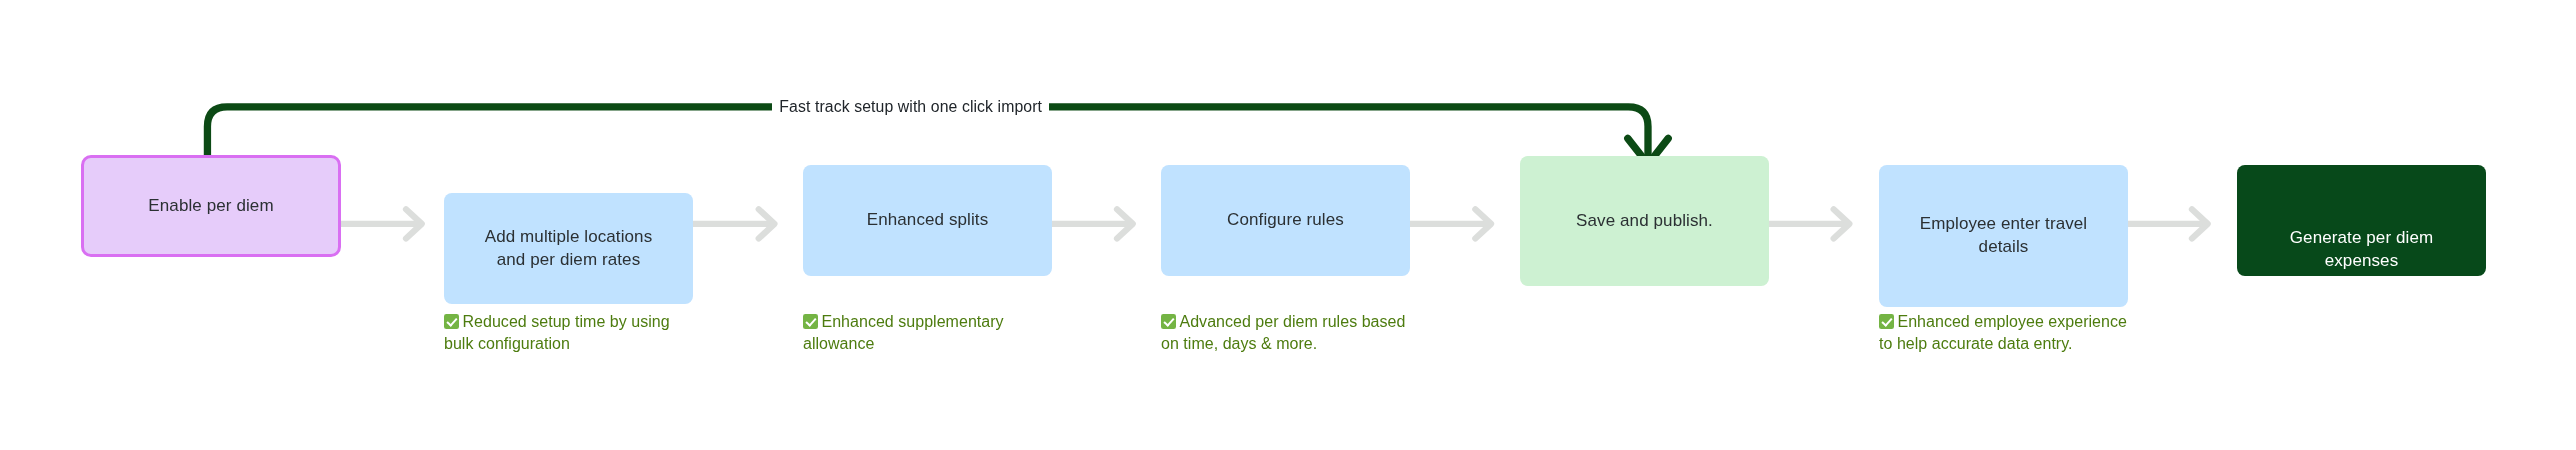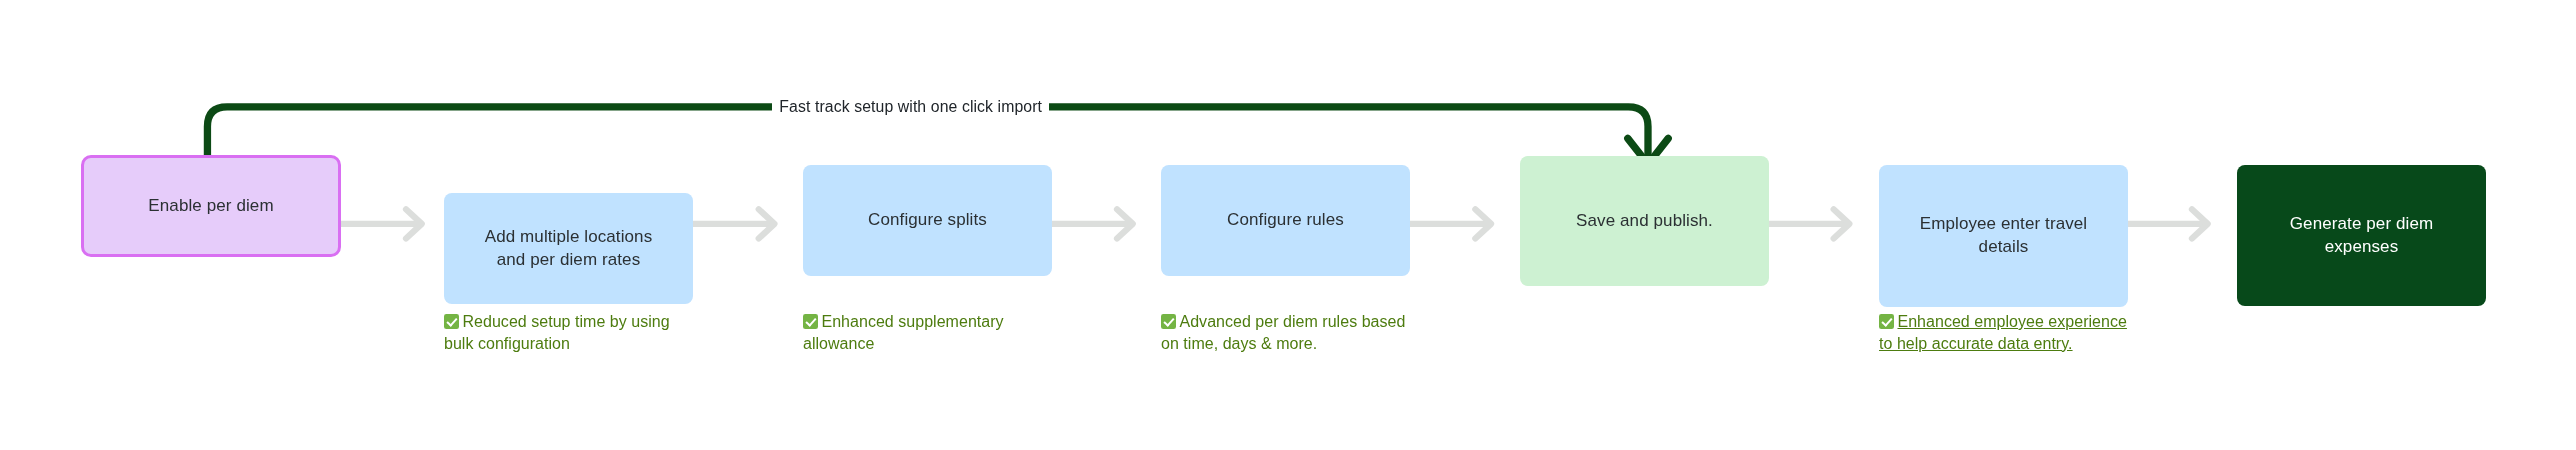--- a/index.html
+++ b/index.html
@@ -166,51 +166,51 @@
   <div class="node start" style="left:81px; top:155px; width:260px; height:102px;justify-content:center;">
     <span class="node-text">Enable per diem</span>
   </div>
 
   <div class="node step" style="left:444px; top:165px; width:249px; height:111px;margin-top:28px;">
     <span class="node-text">Add multiple locations
 and per diem rates</span>
   </div>
 
   <div class="node step" style="left:803px; top:165px; width:249px; height:111px;">
-    <span class="node-text">Configure splits</span>
+    <span class="node-text">Enhanced splits</span>
   </div>
 
   <div class="node step" style="left:1161px; top:165px; width:249px; height:111px;">
     <span class="node-text">Configure rules</span>
   </div>
 
   <div class="node publish" style="left:1520px; top:156px; width:249px; height:130px;">
     <span class="node-text">Save and publish.</span>
   </div>
 
   <div class="node step" style="left:1879px; top:165px; width:249px; height:142px;">
     <span class="node-text">Employee enter travel
 details</span>
   </div>
 
-  <div class="node final" style="left:2237px; top:165px; width:249px; height:141px;">
+  <div class="node final" style="left:2237px; top:165px; width:249px; height:111px;align-items:flex-end;">
     <span class="node-text">Generate per diem
 expenses</span>
   </div>
 
   <div class="caption" style="left:444px; top:311px; width:236px;">
     <span class="check"></span><span class="cap-text">Reduced setup time by using bulk configuration</span>
   </div>
 
   <div class="caption" style="left:803px; top:311px; width:236px;">
     <span class="check"></span><span class="cap-text">Enhanced supplementary allowance</span>
   </div>
 
   <div class="caption" style="left:1161px; top:311px; width:247px;">
     <span class="check"></span><span class="cap-text">Advanced per diem rules based on time, days &amp; more.</span>
   </div>
 
-  <div class="caption" style="left:1879px; top:311px; width:248px;text-decoration:underline;">
+  <div class="caption" style="left:1879px; top:311px; width:248px;">
     <span class="check"></span><span class="cap-text">Enhanced employee experience to help accurate data entry.</span>
   </div>
 
 </div>
 
 
 </body></html>

